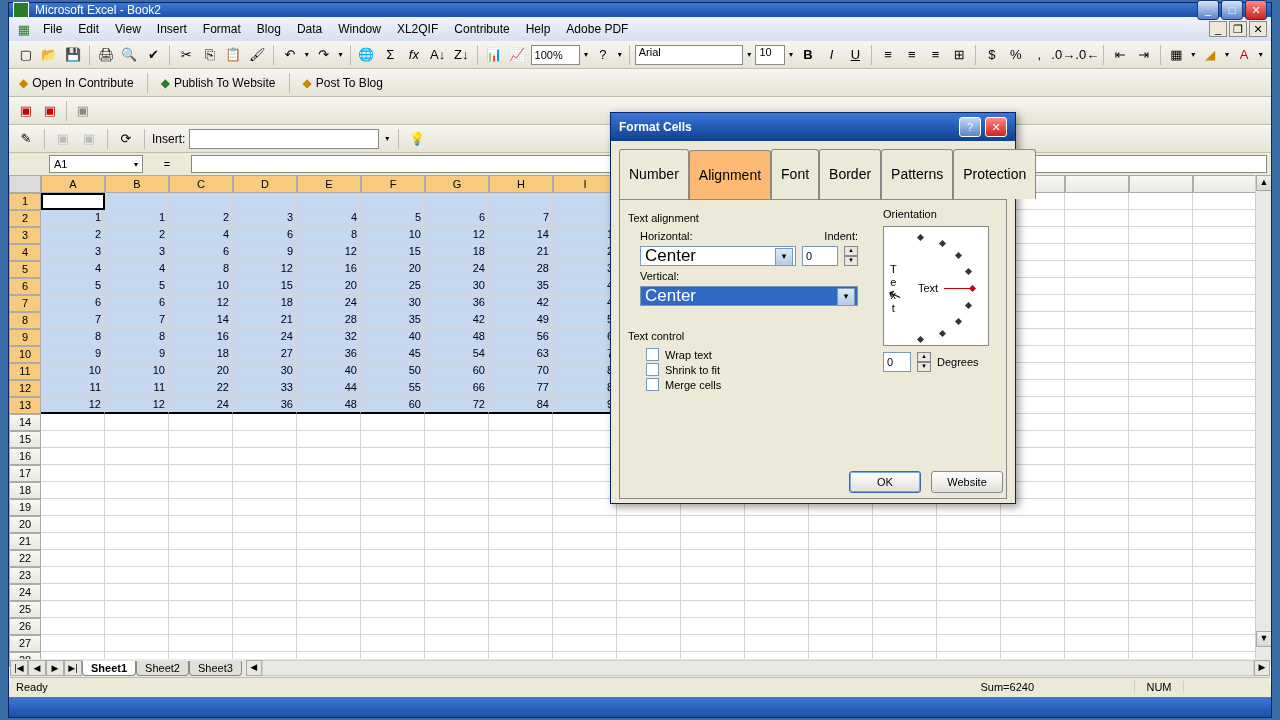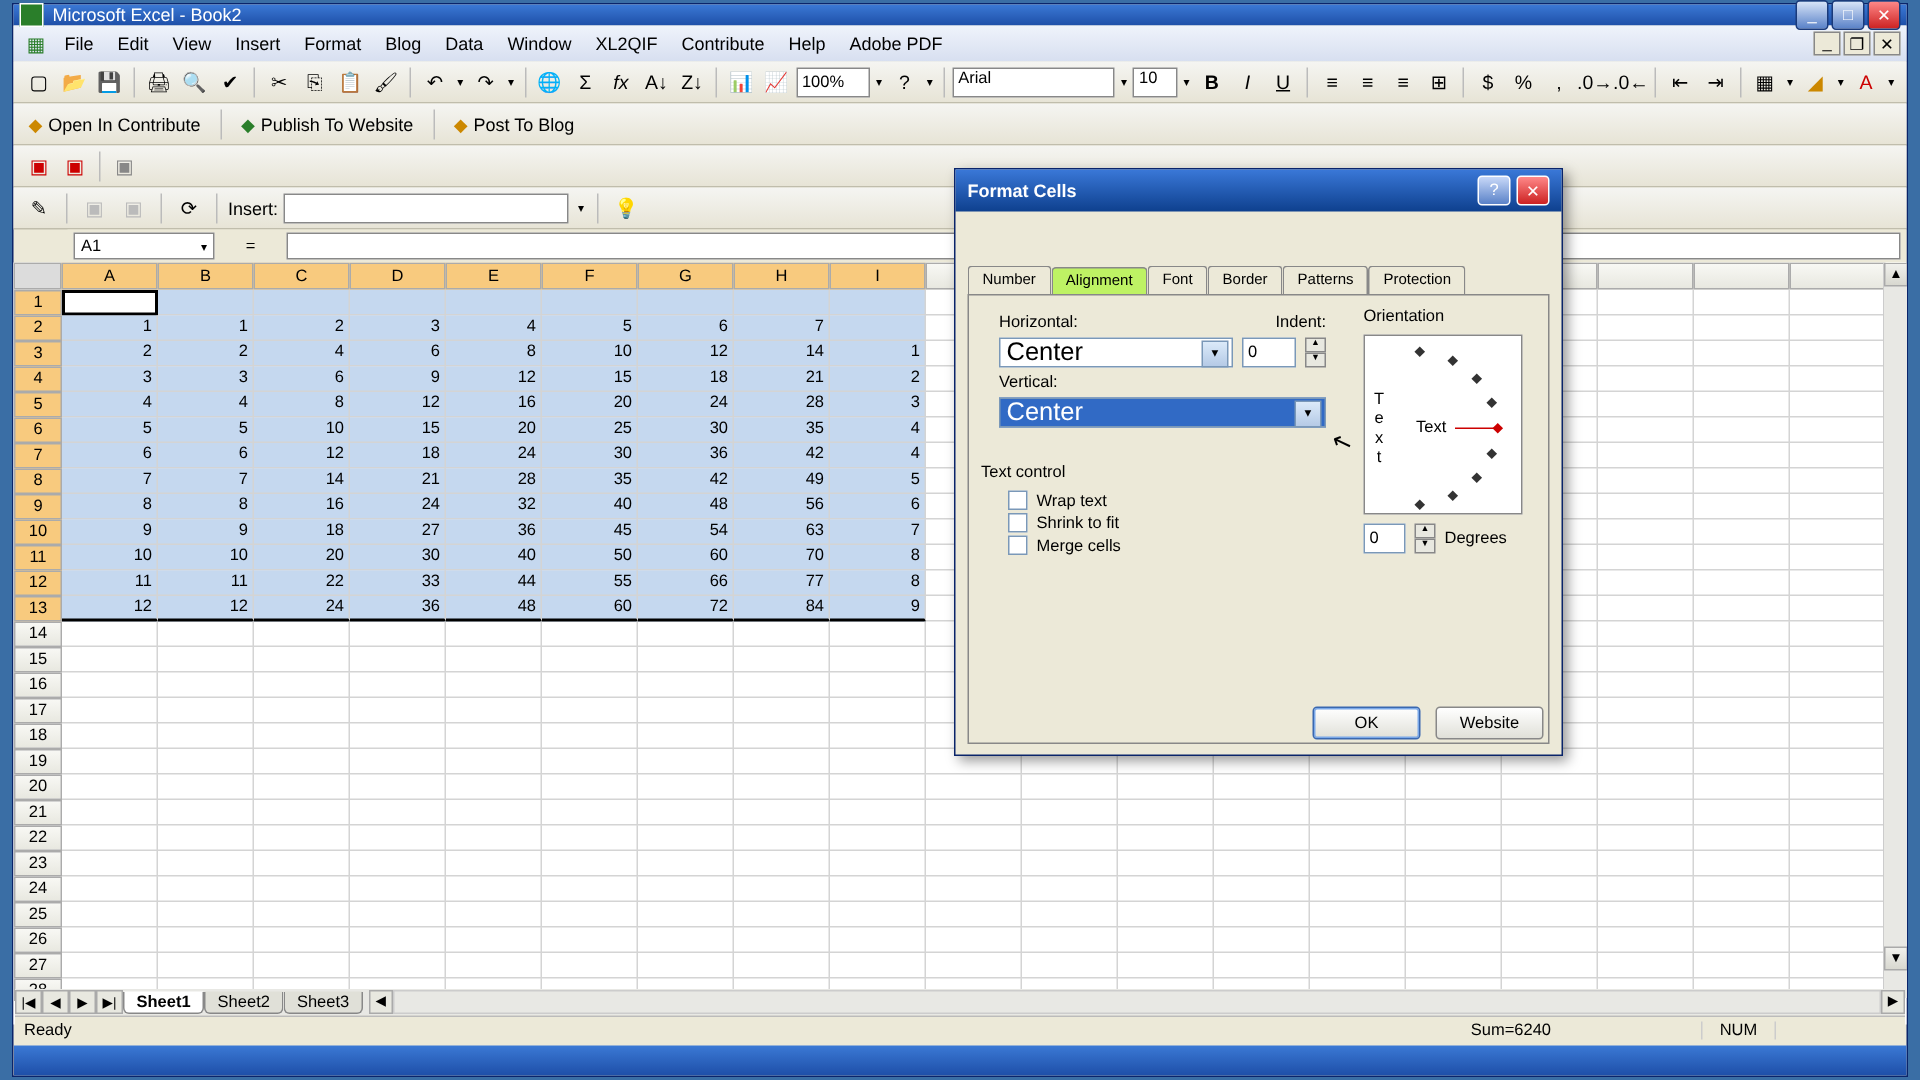--- a/index.html
+++ b/index.html
@@ -71,30 +71,30 @@
 
 .statusbar { position: absolute; bottom: 21px; left: 1px; right: 1px; height: 19px; background: #ece9d8; border-top: 1px solid #bbb; display: flex; align-items: center; font-size: 11px; padding: 0 6px;}
 .status-left { width: 100px; }
 .status-sum { margin-left: auto; margin-right: 100px; }
 .status-num { width: 50px; text-align: center; border-left: 1px solid #ccc; border-right: 1px solid #ccc; padding: 0 4px;}
 
 
 .taskbar { position: absolute; bottom: 0; left: 0; right: 0; height: 20px; background: linear-gradient(to bottom, #3b79d5, #1e4fa8); }
 
 
-.dialog { position: absolute; left: 636px; top: 112px; width: 406px; height: 392px; background: #ece9d8; border: 1px solid #0a246a; box-shadow: 3px 3px 8px rgba(0,0,0,0.4); }
+.dialog { position: absolute; left: 610px; top: 112px; width: 406px; height: 392px; background: #ece9d8; border: 1px solid #0a246a; box-shadow: 3px 3px 8px rgba(0,0,0,0.4); }
 .dialog-titlebar { height: 28px; background: linear-gradient(to bottom, #3a78d8, #0e408e); display: flex; align-items: center; padding: 0 8px; color: white; font-size: 12px; }
 .dialog-title-text { flex: 1; font-weight: bold; }
 .dlg-btn { width: 22px; height: 20px; border: 1px solid #fff; border-radius: 3px; display:flex; align-items: center; justify-content:center; font-size: 11px; cursor: pointer; }
 .dlg-help { background: linear-gradient(to bottom, #c8d8f8, #5a82c8); margin-right: 4px;}
 .dlg-close { background: linear-gradient(to bottom, #f88, #c22); }
 
 .tabs { display: flex; padding: 8px 8px 0 8px; }
-.tab { padding: 3px 9px; font-size: 10px; border: 1px solid #888; border-bottom: none; background: #ece9d8; cursor: pointer; margin-right: 0px; border-radius: 3px 3px 0 0; margin-top: 28px;}
-.tab.active { background: #bef264; position: relative; top: 1px; border-bottom: 1px solid #ece9d8; font-weight: normal;}
+.tab { padding: 16px 9px; font-size: 14px; border: 1px solid #888; border-bottom: none; background: #ece9d8; cursor: pointer; margin-right: 0px; border-radius: 3px 3px 0 0;}
+.tab.active { background: #fdba74; position: relative; top: 1px; border-bottom: 1px solid #ece9d8; font-weight: normal;}
 .tab-panel { margin: 0 8px 8px 8px; border: 1px solid #888; padding: 8px; height: 300px; position: relative; }
 
 .group-label { font-size: 11px; margin: 4px 0 6px 0;}
 .field-row { display: flex; align-items: center; gap: 6px; margin: 4px 0 4px 12px;}
 .field-label { font-size: 11px; width: 70px;}
 .dlg-select { flex: 1; height: 20px; border: 1px solid #7a98b8; background: white; font-size: 17px; padding: 0 4px; display: flex; align-items: center; position: relative;}
 .dlg-select.highlighted { background: #316ac5; color: white; }
 .dlg-select::after { content: "▾"; position: absolute; right: 2px; top: 1px; width: 16px; height: 16px; background: linear-gradient(to bottom, #dbeaf9, #b5cae6); border: 1px solid #7a98b8; text-align: center; font-size: 9px; line-height: 14px; color: #000;}
 .spin { width: 36px; height: 20px; border: 1px solid #7a98b8; background: white; font-size: 11px; padding: 0 3px; display: flex; align-items: center;}
 .spin-btns { display: flex; flex-direction: column; }
@@ -929,20 +929,21 @@
   </div>
   <div class="tabs">
     <div class="tab">Number</div>
     <div class="tab active">Alignment</div>
     <div class="tab">Font</div>
     <div class="tab">Border</div>
     <div class="tab">Patterns</div>
     <div class="tab">Protection</div>
   </div>
   <div class="tab-panel">
+    <div class="group-label">Text alignment</div>
     <div style="width:230px;">
       <div class="field-row">
         <div class="field-label">Horizontal:</div>
         <div style="flex:1"></div>
         <div style="font-size:11px">Indent:</div>
       </div>
       <div class="field-row">
         <div class="dlg-select" style="width:140px">
             <span>Center</span>
           </div>

